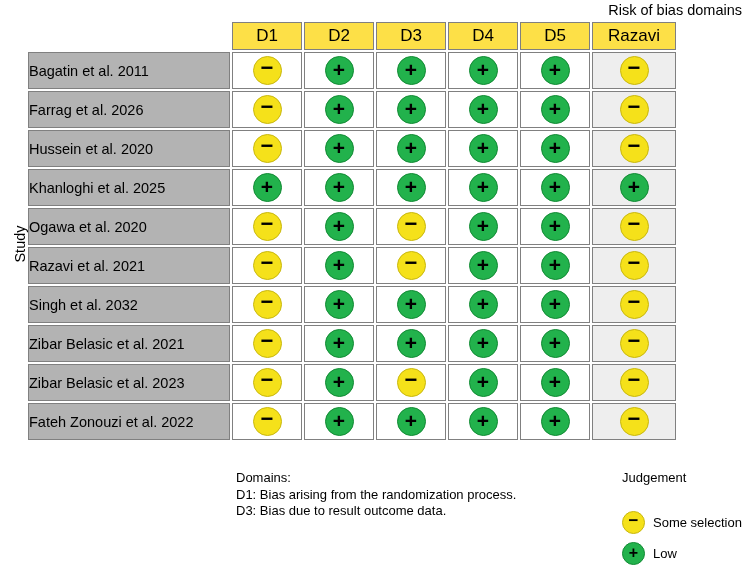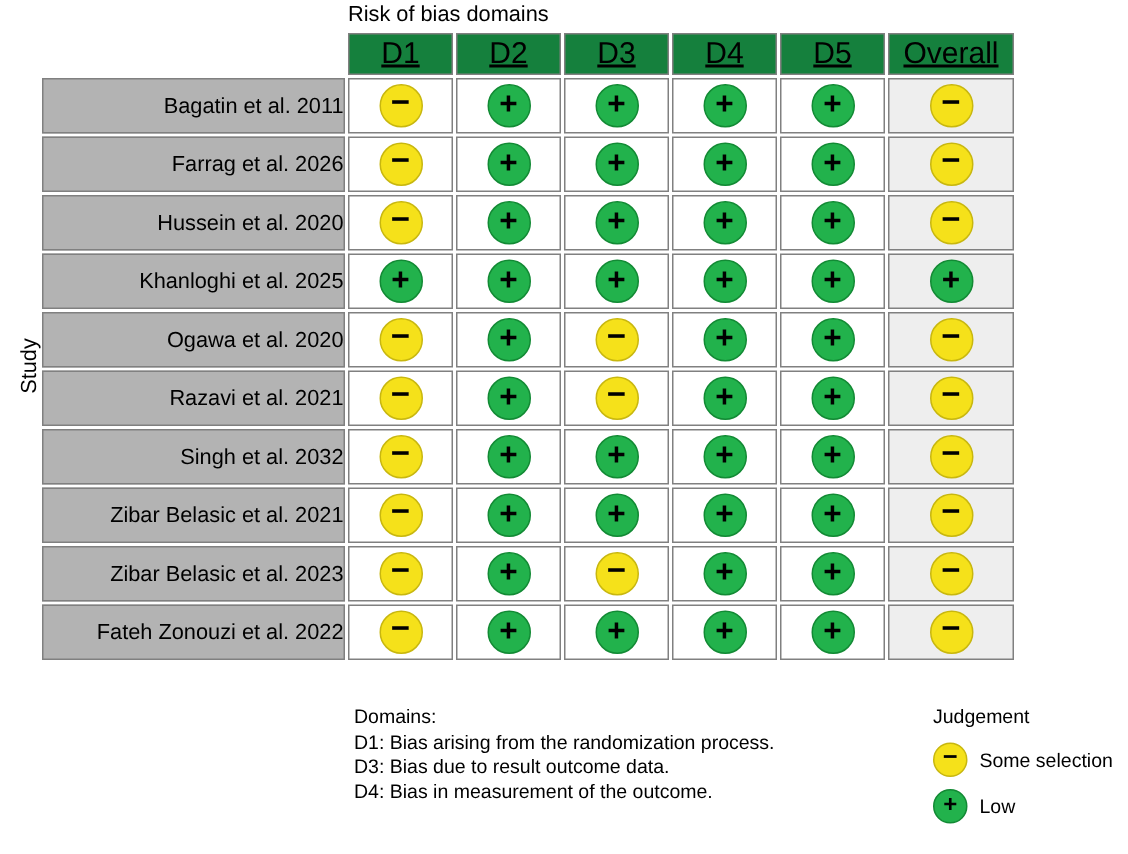--- a/index.html
+++ b/index.html
@@ -19,21 +19,21 @@
     width: 752px;
     height: 569px;
   }
 
   
   .domains-title {
     position: absolute;
     left: 232px;
     top: 2px;
     width: 510px;
-    text-align: left;
+    text-align: right;
     font-size: 14.5px;
     color: #000;
   }
 
   
   .y-axis-label {
     position: absolute;
     left: -20px;
     top: 236px;
     width: 80px;
@@ -57,38 +57,37 @@
   table.rob th, table.rob td {
     padding: 0;
     margin: 0;
   }
   .study-col { width: 202px; }
   .dom-col { width: 70px; }
   .overall-col { width: 84px; }
 
   .hdr-cell {
     height: 26px;
-    background: #15803d;
+    background: #fde047;
     border: 1px solid #808080;
     text-align: center;
     vertical-align: middle;
-    font-size: 20px;
+    font-size: 17px;
     font-weight: normal;
-    text-decoration: underline;
   }
   .hdr-blank {
     background: transparent;
     border: none;
     height: 26px;
   }
   .study-cell {
     height: 35px;
     background: #b3b3b3;
     border: 1px solid #808080;
-    text-align: right;
+    text-align: left;
     vertical-align: middle;
     font-size: 14.5px;
   }
   .judge-cell {
     height: 35px;
     background: #ffffff;
     border: 1px solid #808080;
     text-align: center;
     vertical-align: middle;
   }
@@ -133,21 +132,21 @@
   }
   .footer div { white-space: nowrap; }
 
   .legend {
     position: absolute;
     left: 622px;
     top: 470px;
     font-size: 13px;
   }
   .legend-title {
-    margin-bottom: 10px;
+    margin-bottom: 26px;
   }
   .legend-row {
     display: flex;
     align-items: center;
     margin-bottom: 8px;
   }
   .legend-row .circle {
     width: 21px;
     height: 21px;
     margin-right: 8px;
@@ -178,21 +177,21 @@
         <col class="overall-col">
       </colgroup>
       <thead>
         <tr>
           <th class="hdr-blank"></th>
           <th class="hdr-cell">D1</th>
           <th class="hdr-cell">D2</th>
           <th class="hdr-cell">D3</th>
           <th class="hdr-cell">D4</th>
           <th class="hdr-cell">D5</th>
-          <th class="hdr-cell">Overall</th>
+          <th class="hdr-cell">Razavi</th>
         </tr>
       </thead>
       <tbody id="rob-body">
           <tr>
             <td class="study-cell">Bagatin et al. 2011</td>
             <td class="judge-cell"><span class="circle some"><span class="glyph">−</span></span></td>
             <td class="judge-cell"><span class="circle low"><span class="glyph">+</span></span></td>
             <td class="judge-cell"><span class="circle low"><span class="glyph">+</span></span></td>
             <td class="judge-cell"><span class="circle low"><span class="glyph">+</span></span></td>
             <td class="judge-cell"><span class="circle low"><span class="glyph">+</span></span></td>
@@ -280,21 +279,20 @@
             <td class="judge-cell overall"><span class="circle some"><span class="glyph">−</span></span></td>
           </tr>
         </tbody>
     </table>
   </div>
 
   <div class="footer">
     <div>Domains:</div>
     <div>D1: Bias arising from the randomization process.</div>
     <div>D3: Bias due to result outcome data.</div>
-    <div>D4: Bias in measurement of the outcome.</div>
   </div>
 
   <div class="legend">
     <div class="legend-title">Judgement</div>
     <div class="legend-row">
       <span class="circle some">
         <span class="glyph">−</span>
       </span>
       <span class="legend-label">Some selection</span>
     </div>

